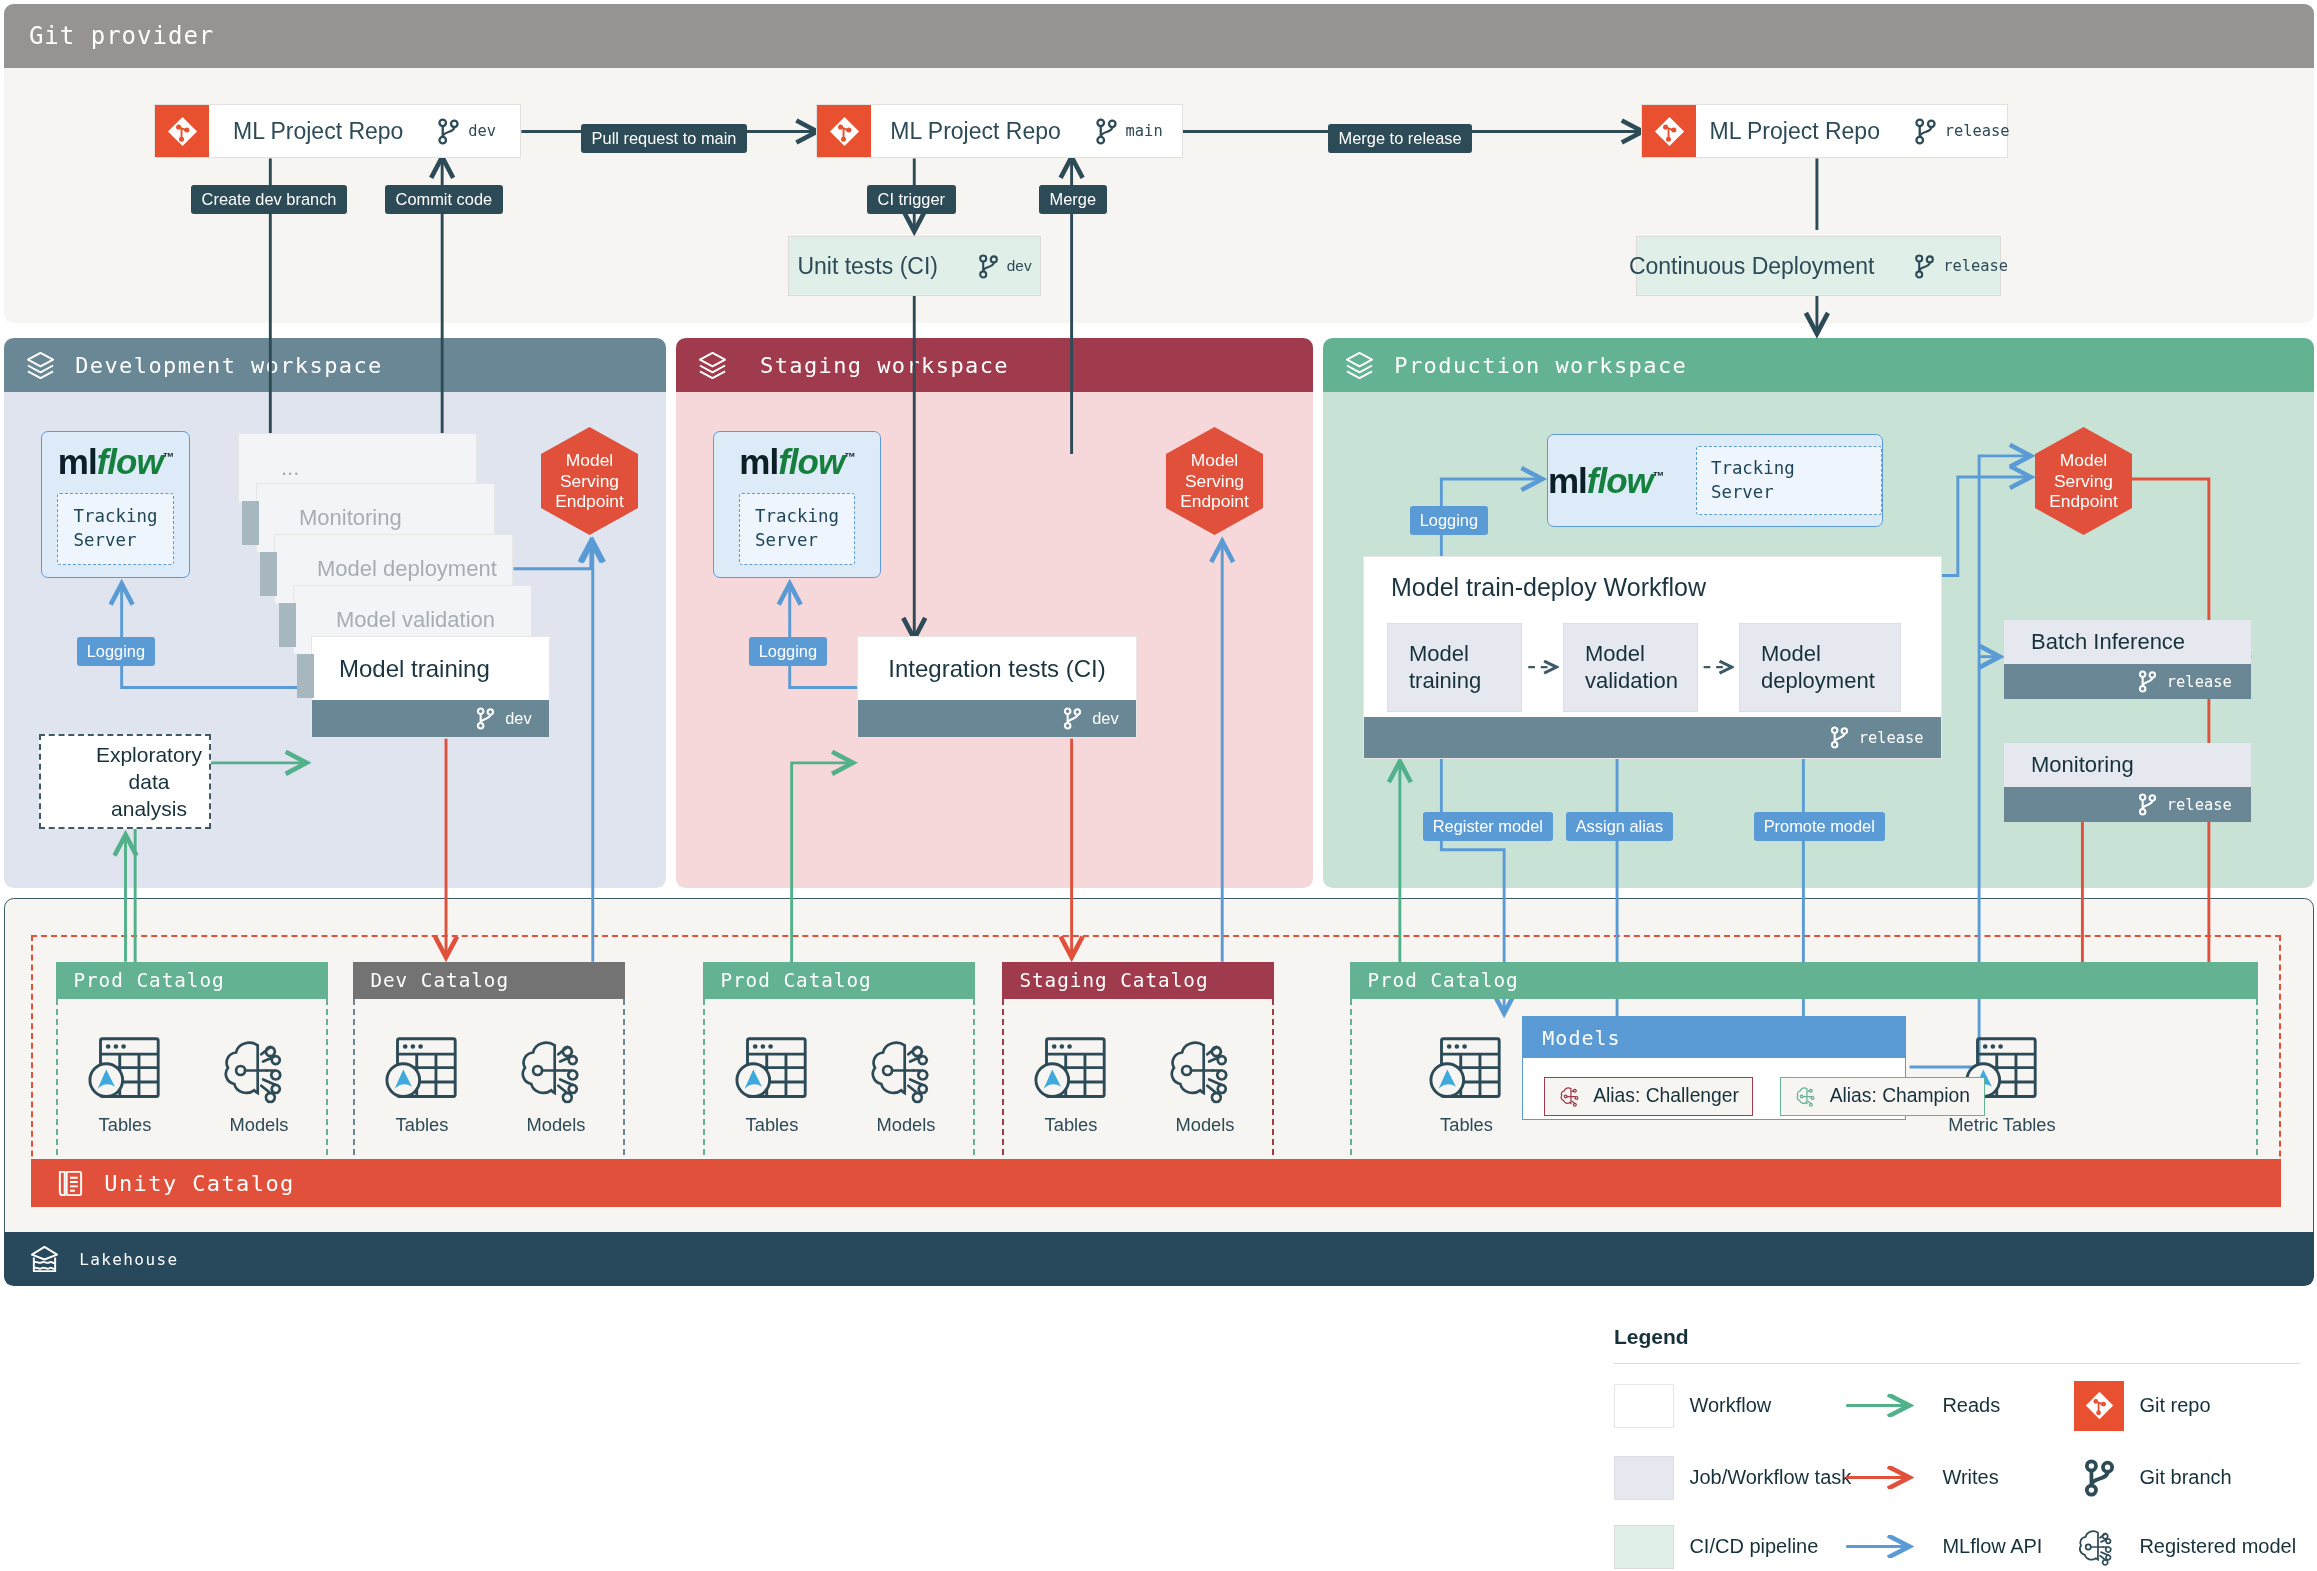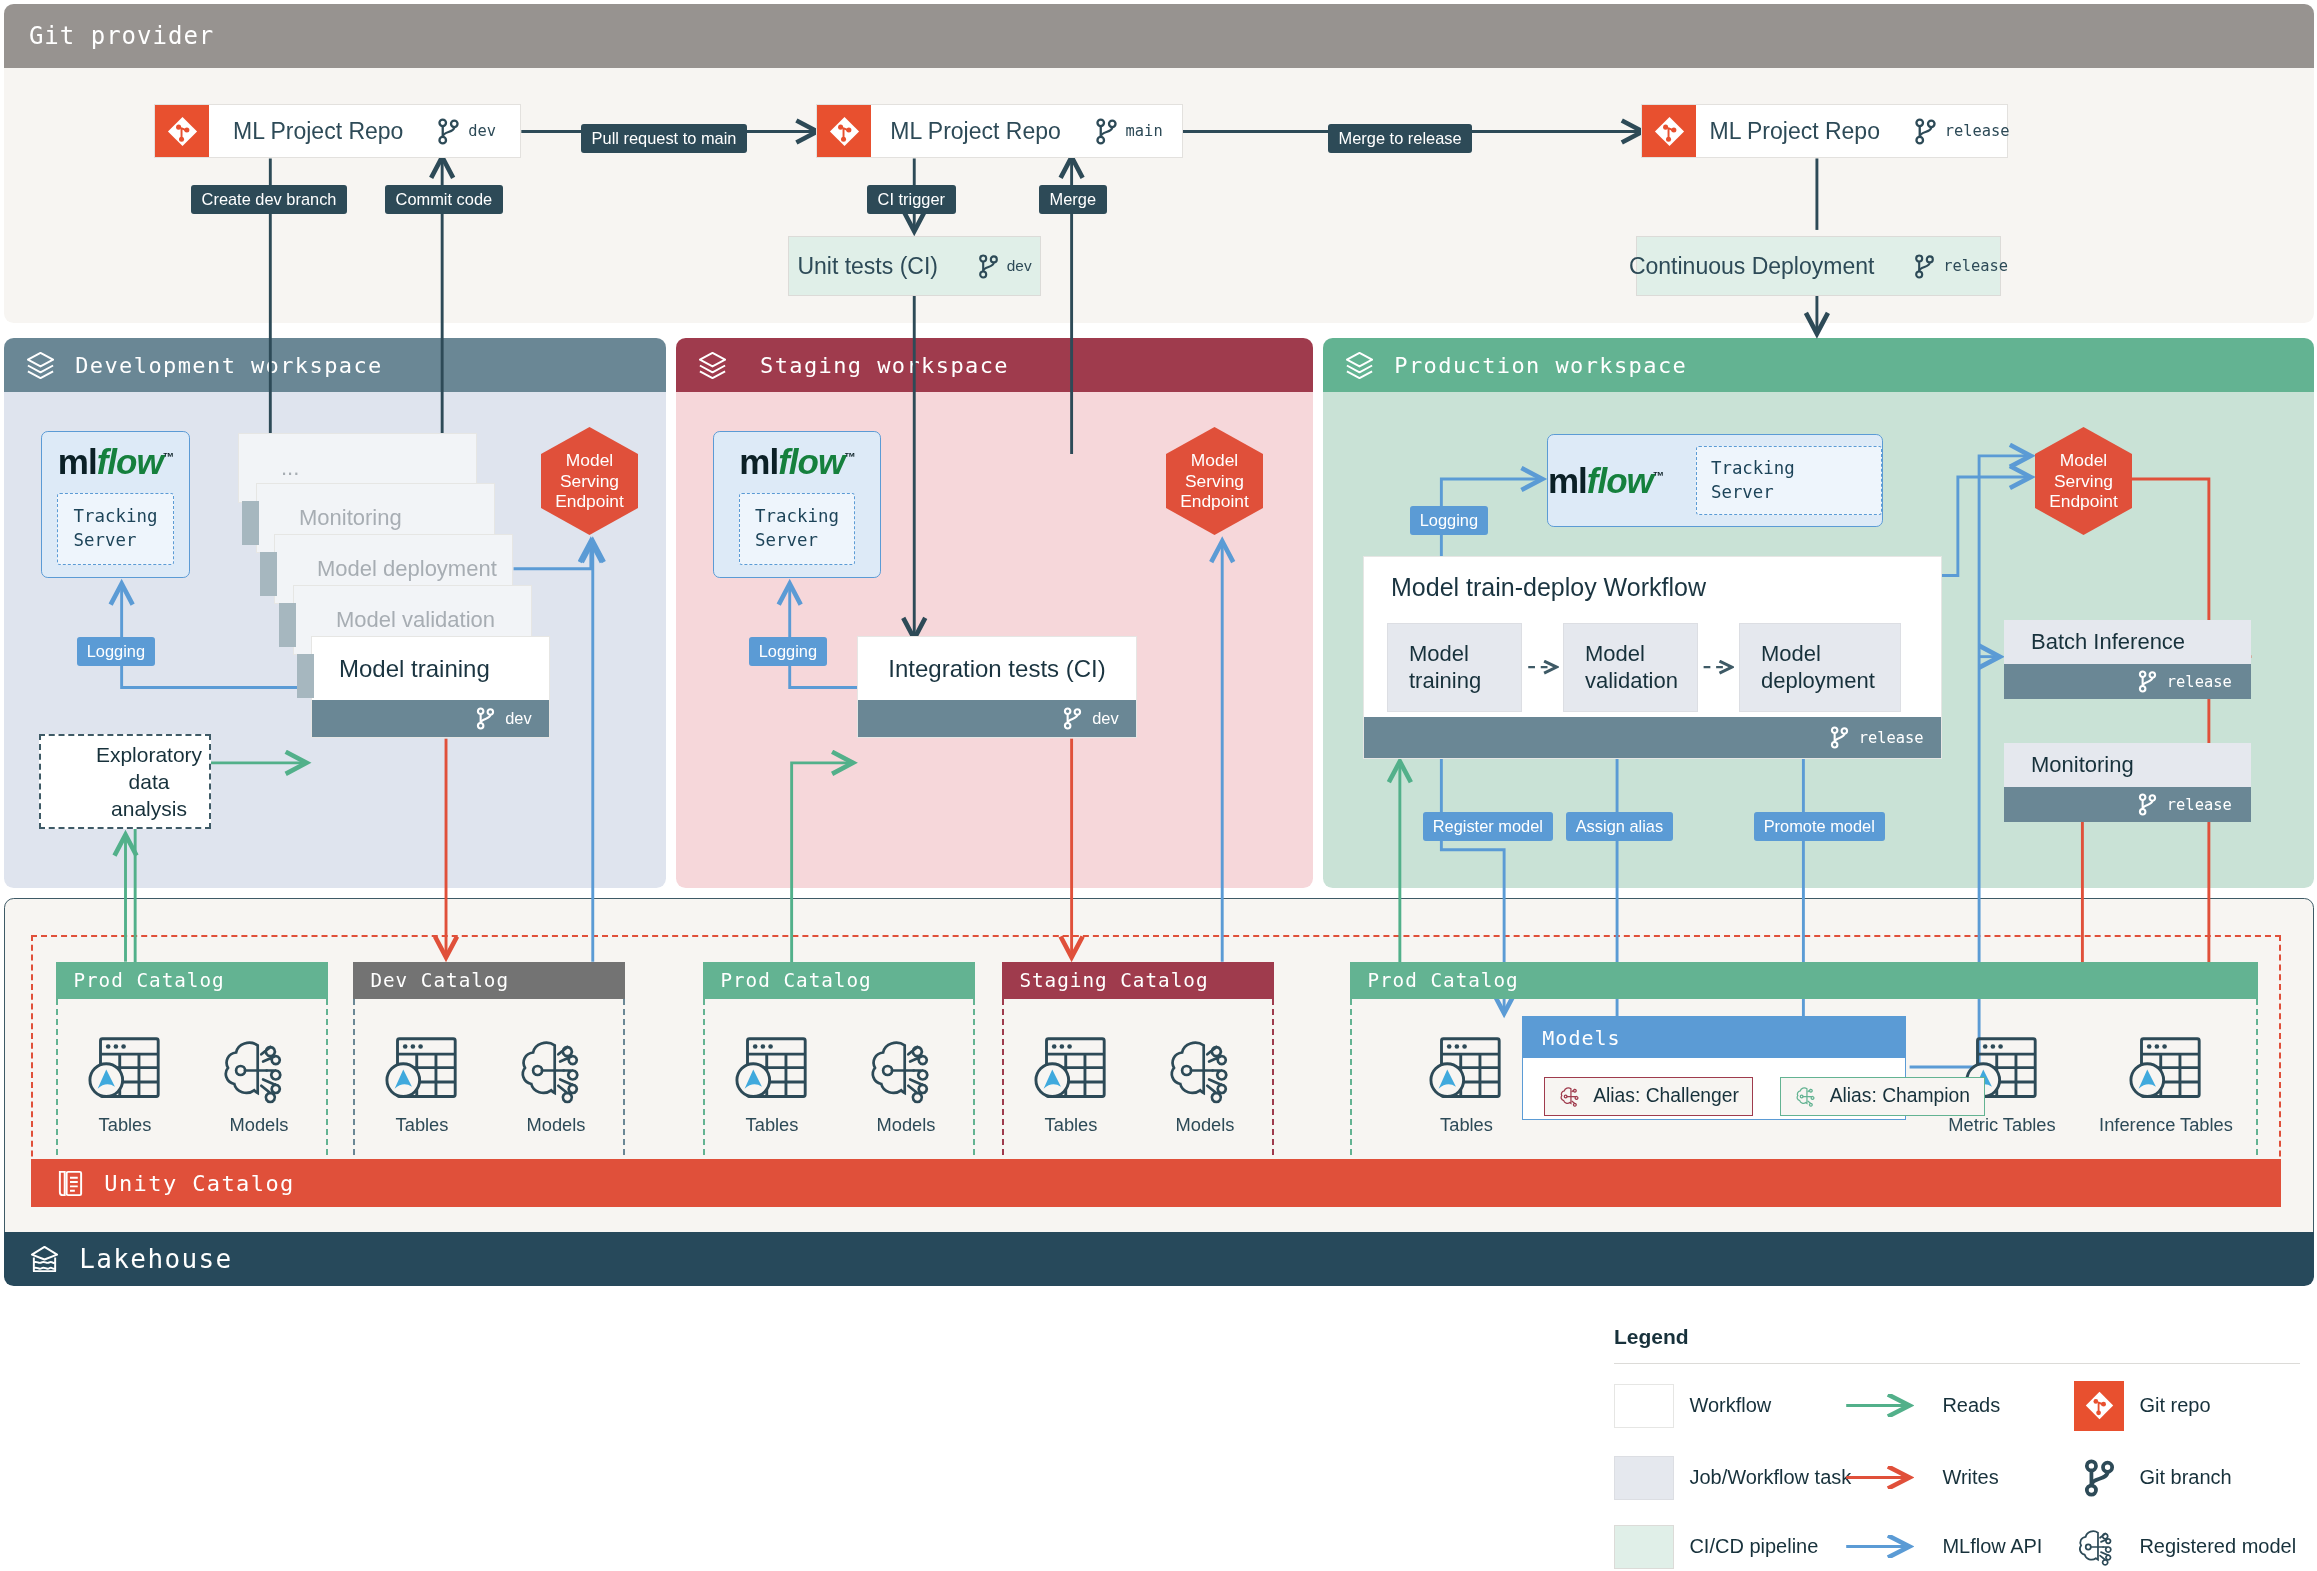--- a/index.html
+++ b/index.html
@@ -148,21 +148,21 @@
   #uc-bar {
     position:absolute; left:31px; top:1159px; width:2250px; height:48px;
     background:#e0503a; display:flex; align-items:center; gap:19.3px; padding-left:25px; z-index:7;
   }
   #uc-bar .nm { color:#fff; font-size:22px; letter-spacing:1.4px; }
   #lake-bar {
     position:absolute; left:3.9px; top:1232px; width:2310px; height:54px;
     background:#27495b; border-radius:0 0 9.7px 9.7px;
     display:flex; align-items:center; gap:19.3px; padding-left:25px; z-index:7;
   }
-  #lake-bar .nm { color:#fff; font-size:26px; letter-spacing:1.4px; }
+  #lake-bar .nm { color:#fff; font-size:16px; letter-spacing:1.4px; }
 
   .models-box {
     position:absolute; border:1.9px solid #5b9bd5; background:#fff; z-index:9;
   }
   .models-box .mhead { height:41px; background:#5b9bd5; display:flex; align-items:center; padding-left:19.3px; }
   .models-box .mhead .nm { color:#fff; font-size:20px; letter-spacing:1px; }
   .models-box .mbody { display:flex; align-items:center; gap:27px; padding:19px 21px; }
   .alias {
     display:flex; align-items:center; gap:9.7px; padding:6.8px 13.5px; background:#f7f5f2;
     font-size:19.3px; color:#17313b; white-space:nowrap;
@@ -726,36 +726,20 @@
             <g fill="#2d4a57">
               <circle cx="24" cy="14" r="2.4"></circle>
               <circle cx="32" cy="14" r="2.4"></circle>
               <circle cx="40" cy="14" r="2.4"></circle>
             </g>
             <circle cx="22" cy="49" r="17" fill="#f7f5f2" stroke="#2d4a57" stroke-width="3"></circle>
             <path d="M22 38 L31 56 Q22 50 13 58 Z" fill="#3fa9dd"></path>
           </svg>
         <span class="cap">Metric Tables</span>
       </div>
-      <div class="asset" style="width:174px;">
-        <svg width="81" height="75" viewBox="0 0 84 78">
-            <g fill="none" stroke="#2d4a57" stroke-width="3">
-              <rect x="16" y="6" width="60" height="60" rx="2"></rect>
-              <path d="M16 22h60M16 36h60M16 51h60M36 22v44M56 22v44"></path>
-            </g>
-            <g fill="#2d4a57">
-              <circle cx="24" cy="14" r="2.4"></circle>
-              <circle cx="32" cy="14" r="2.4"></circle>
-              <circle cx="40" cy="14" r="2.4"></circle>
-            </g>
-            <circle cx="22" cy="49" r="17" fill="#f7f5f2" stroke="#2d4a57" stroke-width="3"></circle>
-            <path d="M22 38 L31 56 Q22 50 13 58 Z" fill="#3fa9dd"></path>
-          </svg>
-        <span class="cap">Inference Tables</span>
-      </div>
     </div>
   </div>
 
   <div class="models-box" style="left:1522px; top:1016px; width:384px; height:104px;">
     <div class="mhead">
       <span class="nm mono">Models</span>
     </div>
     <div class="mbody">
       <div class="alias challenger">
         <svg width="25" height="23" viewBox="0 0 90 80">

